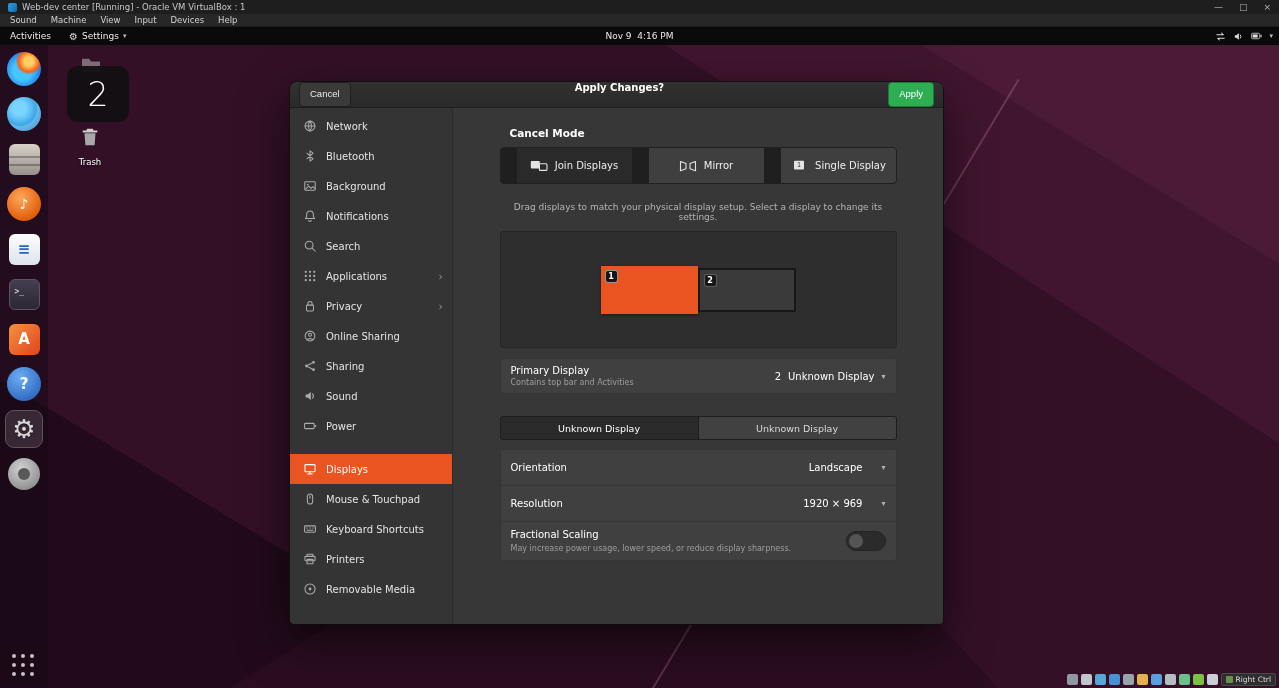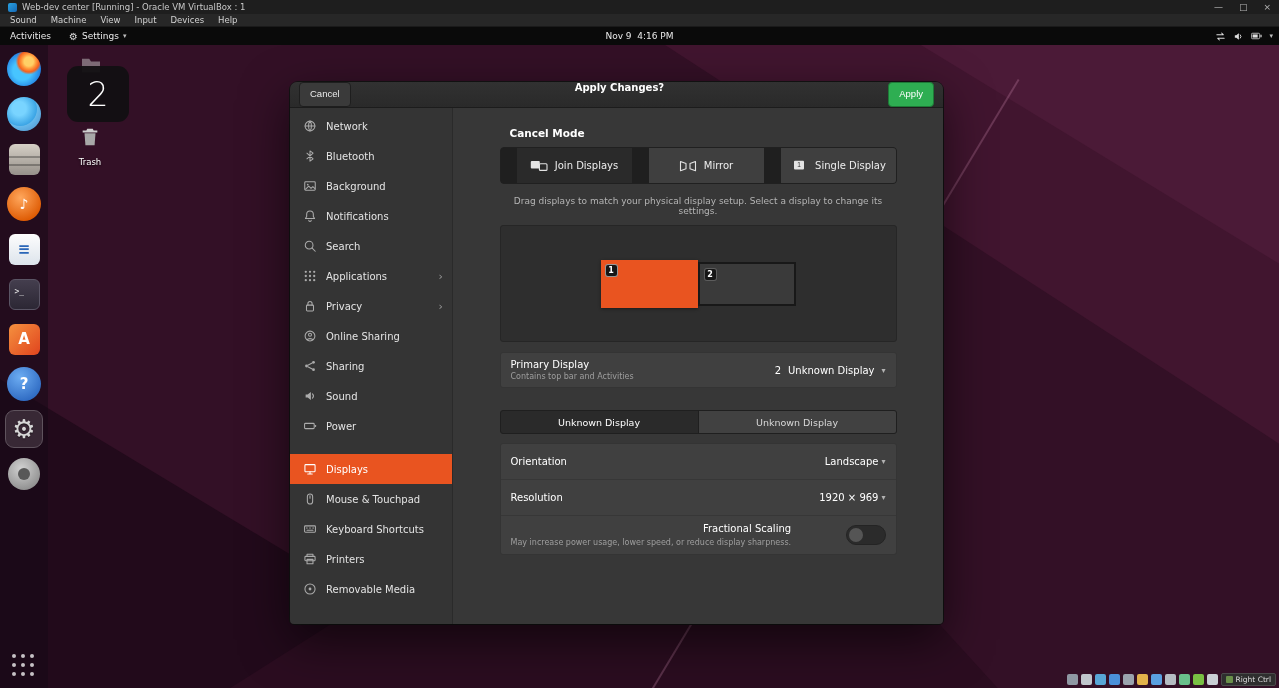--- a/index.html
+++ b/index.html
@@ -76,41 +76,41 @@
   .sb-chev{margin-left:auto;color:#9a9a9a;font-size:11px;line-height:1;}
   .si{width:100%;height:100%;display:block;}
 
   .content{flex:1;background:#373737;padding-top:19px;overflow:hidden;}
   .block{width:397px;margin:0 auto;}
   .h-mode{font-size:10.5px;font-weight:bold;color:#fff;margin:0 0 8px 10px;}
   .mode-group{display:grid;grid-template-columns:1fr 1fr 1fr;height:37px;border:1px solid #202020;border-radius:4px;overflow:hidden;gap:1px;background:#1f1f1f;}
   .mode-btn{background:#3f3f3f;display:flex;align-items:center;justify-content:center;gap:7px;font-size:10px;color:#ededed;margin-left:16px;}
   .mode-btn.selected{background:#2a2a2a;}
   .mode-ic{width:18px;height:14px;color:#e4e4e4;flex:0 0 auto;}
-  .drag-hint{font-size:9px;color:#b4b4b4;text-align:center;margin-top:12px;}
+  .drag-hint{font-size:9px;color:#b4b4b4;text-align:center;margin-top:18px;}
   .arrange{margin-top:9px;height:117px;background:#2e2e2e;border:1px solid #262626;border-radius:3px;position:relative;}
   .mon1{position:absolute;left:100px;top:34px;width:97px;height:48px;background:#E95420;box-shadow:0 1px 3px rgba(0,0,0,.45);}
   .mon2{position:absolute;left:197px;top:36px;width:98px;height:44px;background:#3a3a3a;border:2px solid #181818;}
   .mon-badge{position:absolute;left:4px;top:4px;min-width:13px;height:13px;background:#161616;border:1px solid rgba(255,255,255,.55);border-radius:3px;color:#fff;font-size:8px;font-weight:bold;display:flex;align-items:center;justify-content:center;padding:0 2px;}
   .mon2 .mon-badge{border-color:rgba(255,255,255,.3);}
   .primary-row{margin-top:10px;height:36px;background:#404040;border:1px solid #343434;border-radius:3px;display:flex;align-items:center;padding:0 10px;}
   .pr-left{display:flex;flex-direction:column;gap:2px;}
   .pr-title{font-size:10px;color:#fff;}
   .pr-sub{font-size:8px;color:#9e9e9e;}
   .pr-value{margin-left:auto;display:flex;align-items:center;gap:7px;font-size:10px;color:#fff;}
   .chev{color:#b2b2b2;font-size:8px;}
   .tabs{margin-top:22px;height:24px;display:grid;grid-template-columns:1fr 1fr;border:1px solid #1f1f1f;border-radius:3px;overflow:hidden;gap:1px;background:#1f1f1f;}
   .tab{display:flex;align-items:center;justify-content:center;font-size:9.5px;color:#d9d9d9;background:#414141;}
   .tab.selected{background:#2a2a2a;color:#fff;}
   .props{margin-top:9px;background:#404040;border:1px solid #343434;border-radius:3px;}
-  .prop-row{height:36px;display:flex;align-items:center;padding:0 10px;border-bottom:1px solid #373737;text-align:right;}
+  .prop-row{height:36px;display:flex;align-items:center;padding:0 10px;border-bottom:1px solid #373737;}
   .prop-row:last-child{border-bottom:none;height:38px;}
   .prop-label{font-size:10px;color:#fff;}
   .prop-sub{font-size:8px;color:#9e9e9e;margin-top:2px;}
-  .prop-value{margin-left:auto;display:flex;align-items:center;gap:3px;font-size:10px;color:#fff;}
+  .prop-value{margin-left:auto;display:flex;align-items:center;gap:19px;font-size:10px;color:#fff;}
   .switch{margin-left:auto;width:40px;height:20px;background:#2b2b2b;border:1px solid #242424;border-radius:10px;position:relative;flex:0 0 auto;}
   .knob{position:absolute;top:2px;left:2px;width:14px;height:14px;border-radius:50%;background:#555;}
 
   
   .statusbar{position:absolute;right:3px;bottom:2px;display:flex;align-items:center;gap:3px;z-index:30;}
   .st{width:11px;height:11px;border-radius:2px;}
   .host-chip{display:flex;align-items:center;gap:3px;background:#2e2e2e;border:1px solid #4a4a4a;border-radius:2px;padding:1px 4px;color:#ddd;font-size:7.5px;}
   .host-dot{width:7px;height:7px;border-radius:1px;background:#6a8f4a;}
 </style>
 </head>

